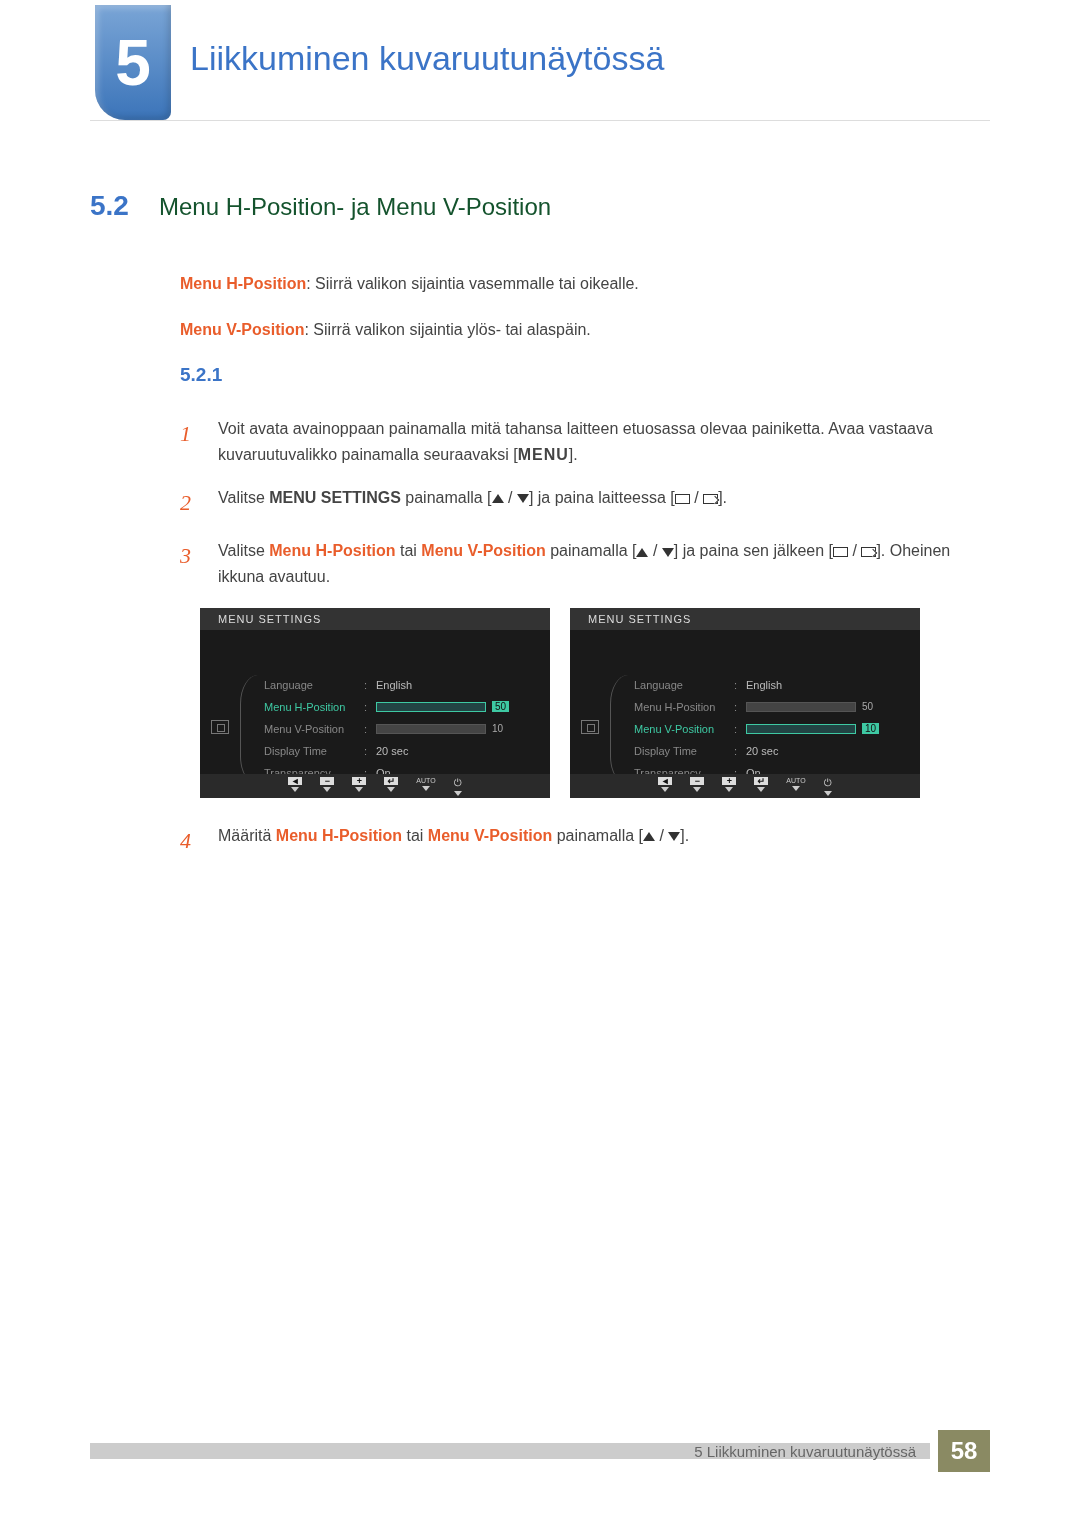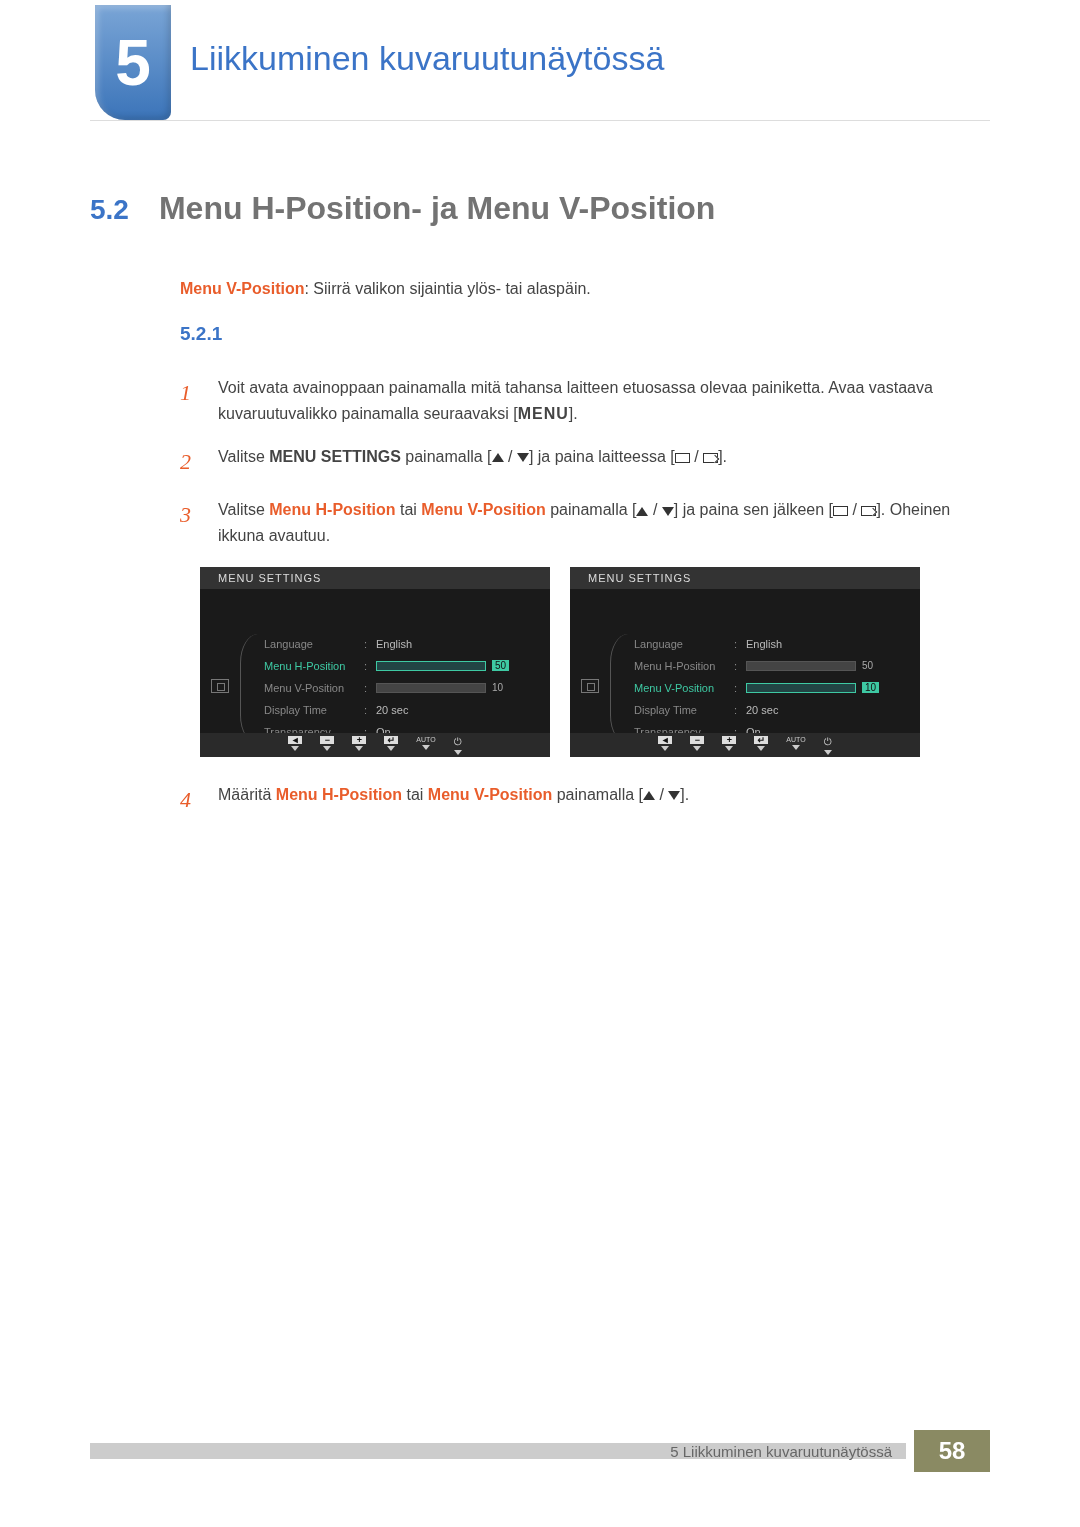--- a/index.html
+++ b/index.html
@@ -61,23 +61,23 @@
     align-items: baseline;
     gap: 30px;
     margin-bottom: 50px;
   }
   .h1-num {
     color: #3b74c7;
     font-size: 28px;
     font-weight: bold;
   }
   .h1-title {
-    color: #737373;
-    font-size: 32px;
-    font-weight: bold;
+    color: #14532d;
+    font-size: 24px;
+    font-weight: normal;
   }
   .para {
     font-size: 16px;
     margin-left: 90px;
     margin-bottom: 22px;
     line-height: 1.5;
     color: #444;
   }
   .para .term {
     color: #e95d2b;
@@ -257,21 +257,21 @@
     height: 16px;
     background: #ccc;
     display: flex;
     align-items: center;
     justify-content: flex-end;
     padding-right: 14px;
     color: #666;
     font-size: 15px;
   }
   .footer-num {
-    width: 76px;
+    width: 52px;
     height: 42px;
     background: #8a8a63;
     color: #fff;
     display: flex;
     align-items: center;
     justify-content: center;
     font-size: 24px;
     font-weight: bold;
     margin-left: 8px;
   }
@@ -288,20 +288,23 @@
   <div class="top-rule"></div>
 
   <div class="content">
 
     <div class="h1-row">
       <span class="h1-num">5.2</span>
       <span class="h1-title">Menu H-Position- ja Menu V-Position</span>
     </div>
 
     <p class="para">
+      <span class="term">Menu H-Position</span><span>: Siirrä valikon sijaintia vasemmalle tai oikealle.</span>
+    </p>
+    <p class="para">
       <span class="term">Menu V-Position</span><span>: Siirrä valikon sijaintia ylös- tai alaspäin.</span>
     </p>
 
     <div class="h2-row">
       <span>5.2.1</span>
     </div>
 
     <div class="steps">
 
       <div class="step">

